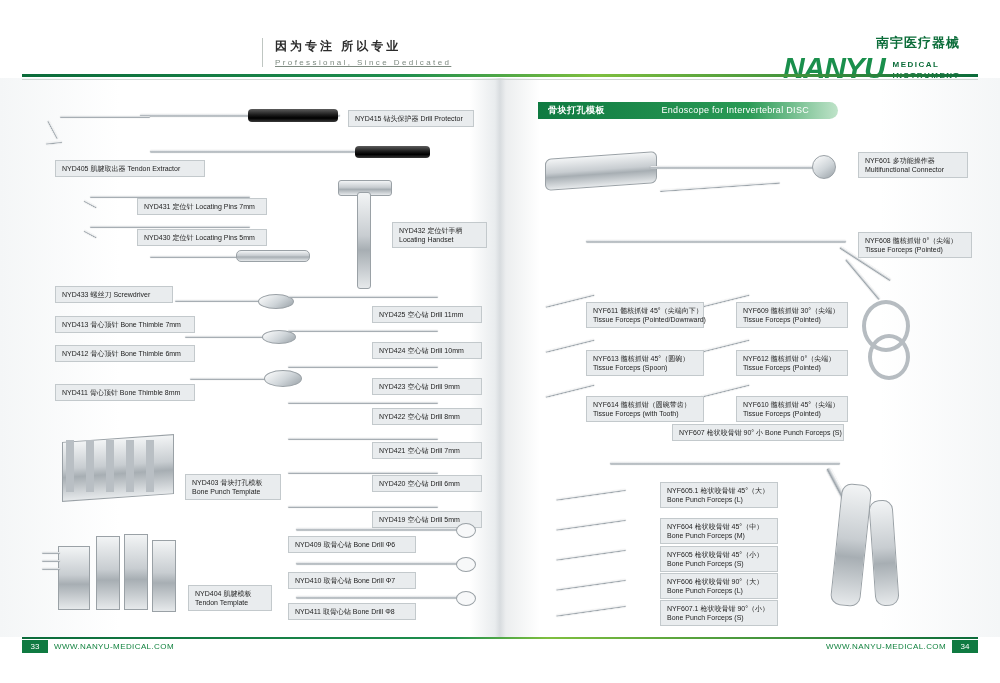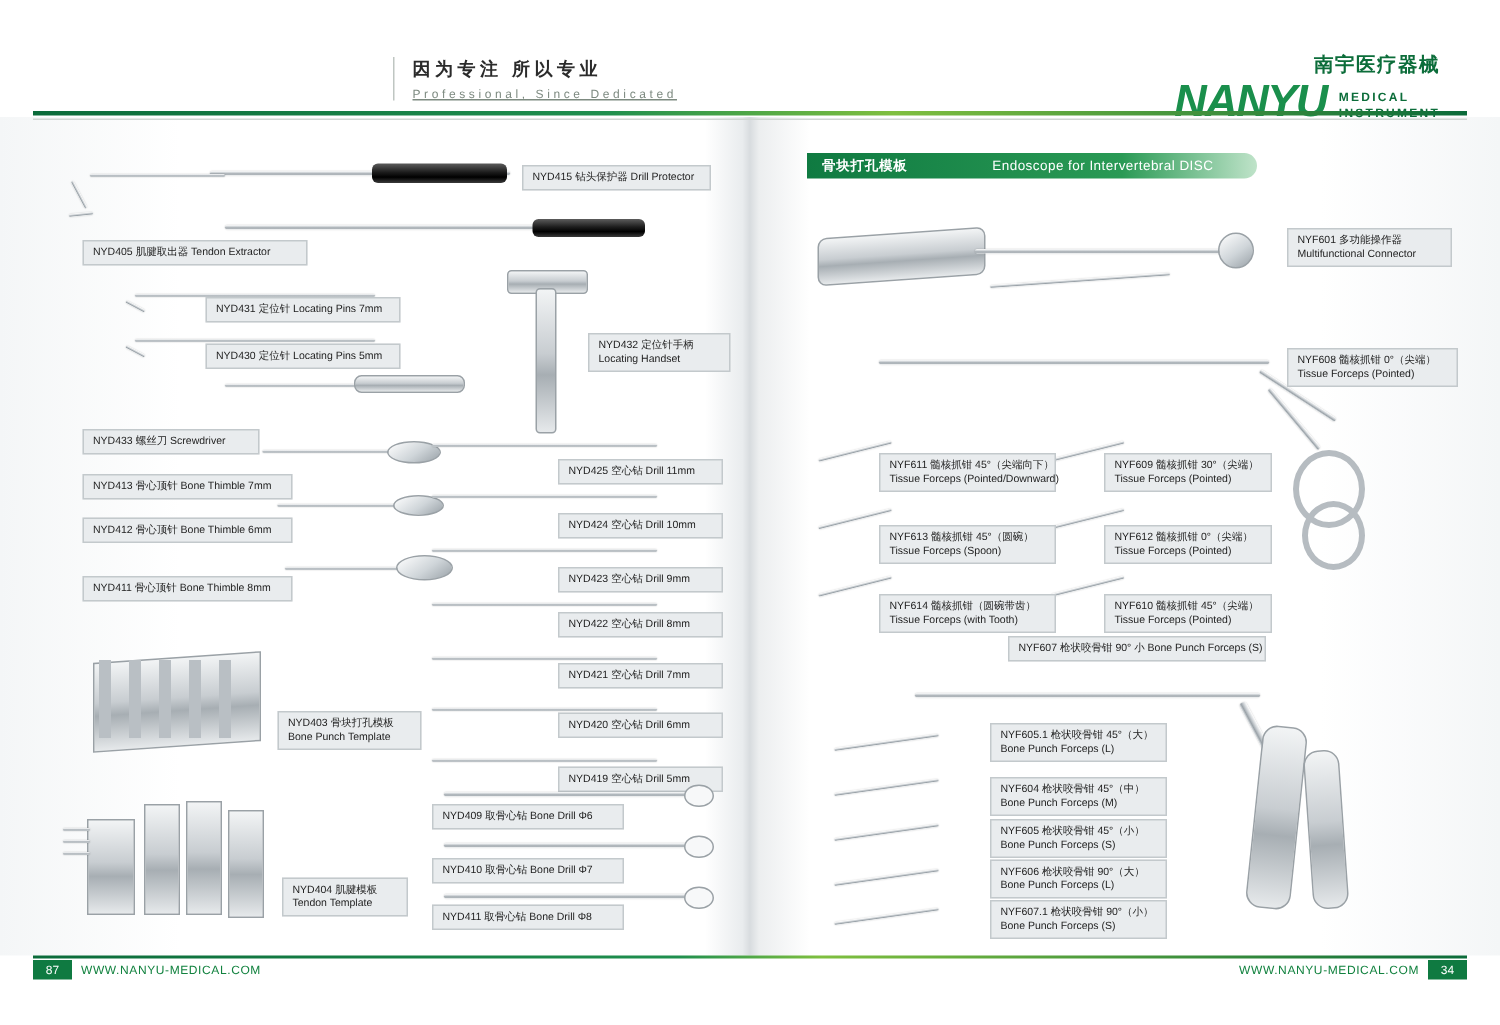--- a/index.html
+++ b/index.html
@@ -364,19 +364,19 @@
     <span><span>NYF606</span> <span>枪状咬骨钳 90°（大）</span></span>
     <span class="t2">Bone Punch Forceps (L)</span>
   </div>
   <div class="lbl" style="left:660px;top:600px;width:118px;">
     <span><span>NYF607.1</span> <span>枪状咬骨钳 90°（小）</span></span>
     <span class="t2">Bone Punch Forceps (S)</span>
   </div>
 
   <div class="footer">
     <div class="foot-rule"></div>
-    <div class="pgbox pg-left">87</div>
+    <div class="pgbox pg-left">33</div>
     <div class="foot-url l">WWW.NANYU-MEDICAL.COM</div>
     <div class="pgbox pg-right">34</div>
     <div class="foot-url r">WWW.NANYU-MEDICAL.COM</div>
   </div>
 
 </div>
 
 </body></html>

